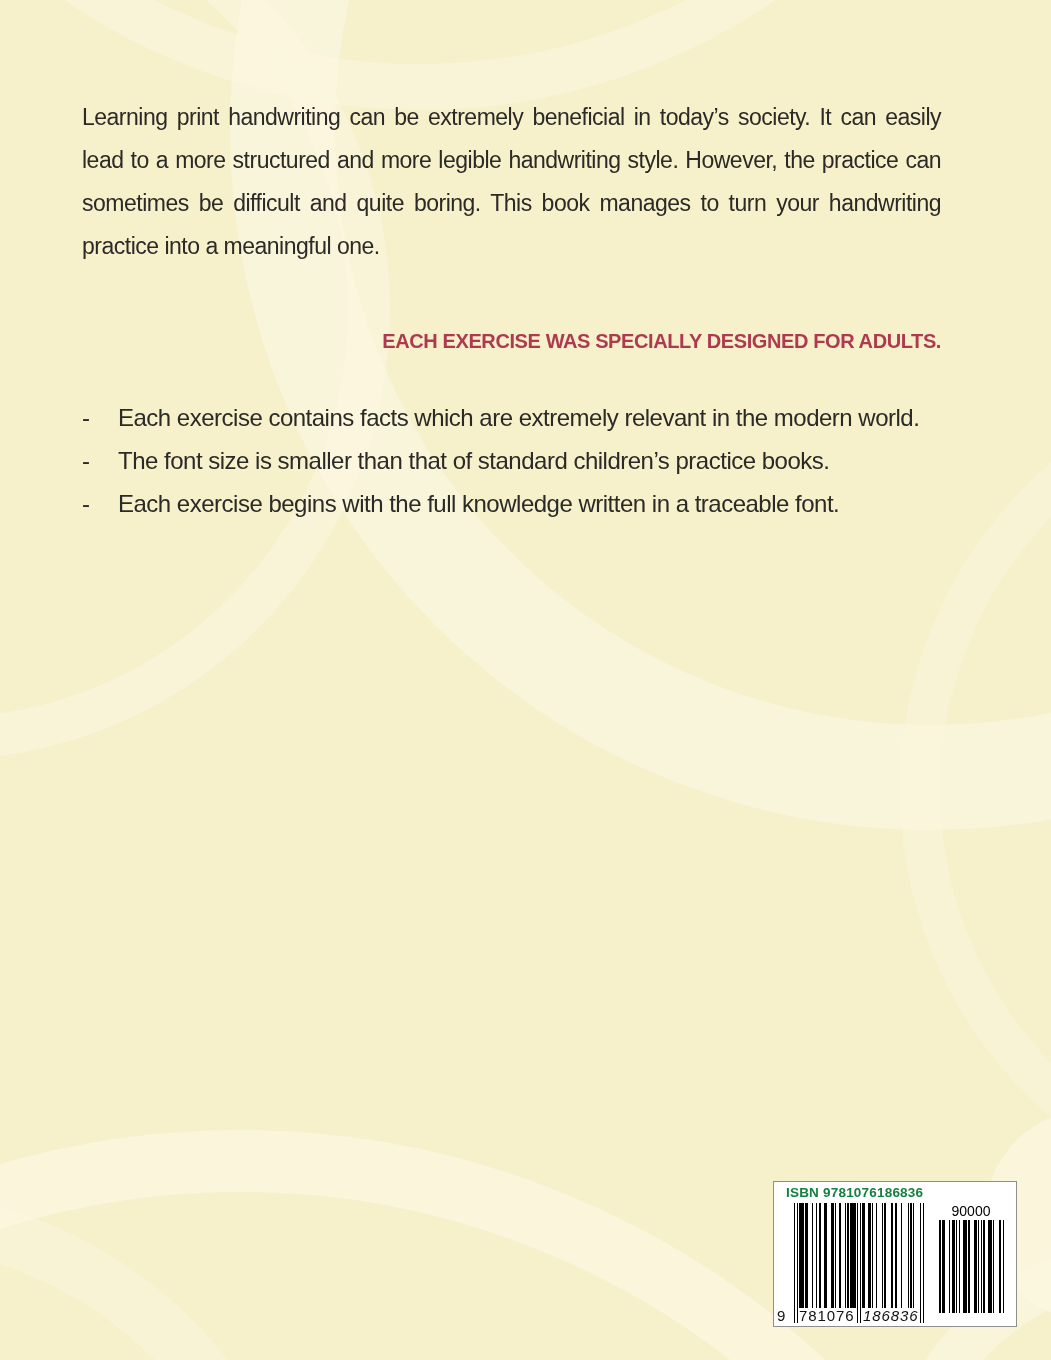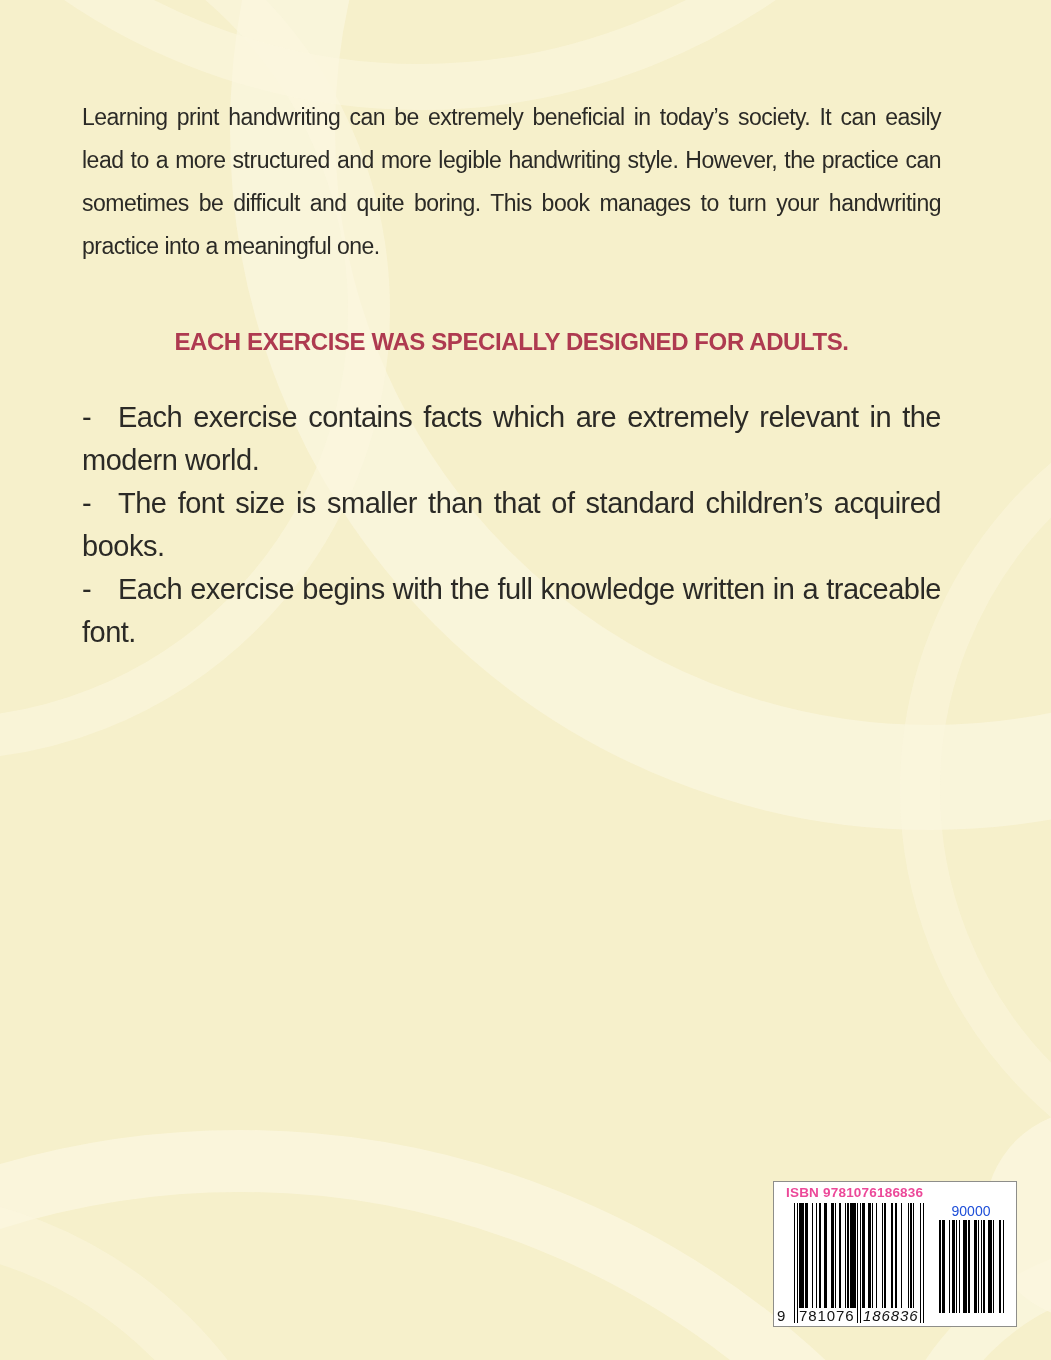--- a/index.html
+++ b/index.html
@@ -30,72 +30,72 @@
     position:absolute; left:82px; top:0; width:859px;
     padding-top:80px; color:#2b2a26;margin-top:16px;
   }
   .para {
     margin:0; text-align:justify;
     font-size:23px; line-height:43px; letter-spacing:-0.5px;
   }
   #para2 { margin-top:43px; }
   #para3 { margin-top:43px; }
   .heading {
-    margin:52px 0 0; text-align:center;
-    font-size:24px; line-height:43px; font-weight:bold;
+    margin:52px 0 0; text-align:right;
+    font-size:20px; line-height:43px; font-weight:bold;
     letter-spacing:-0.4px; color:#ae3a50;
   }
   .bullets { margin-top:33px; }
   .bullet {
     text-align:justify;
-    font-size:29px; line-height:43px; letter-spacing:-0.5px;
+    font-size:24px; line-height:43px; letter-spacing:-0.5px;
   }
   .dash { display:inline-block; width:36px; }
 
   
   .barcode-box {
     position:absolute; left:773px; top:1181px; width:244px; height:146px;
     background:#ffffff; border:1px solid #8e8e8a; box-sizing:border-box;
   }
   .isbn-line {
     position:absolute; left:12px; top:3px;
-    font-size:13.5px; font-weight:bold; letter-spacing:0.2px; color:#ec4899;
+    font-size:13.5px; font-weight:bold; letter-spacing:0.2px; color:#15803d;
   }
   .main-svg  { position:absolute; left:20px;  top:21px; width:130px; height:120px; }
   .addon-svg { position:absolute; left:164px; top:38px; width:66px;  height:93px; }
   svg rect { fill:#000; shape-rendering:crispEdges; }
   .digits { position:absolute; left:0; top:126px; width:152px; height:16px;
             font-size:15px; line-height:15px; color:#111; }
   .digits span { position:absolute; background:#fff; padding:0 1px; letter-spacing:0.9px; }
   .d-lead { left:2px; }
   .d-g1   { left:24px; }
   .d-g2   { left:88px;font-style:italic; }
   .addon-label {
     position:absolute; left:164px; top:22px; width:66px;
-    text-align:center; font-size:14px; line-height:15px; color:#1d4ed8;
+    text-align:center; font-size:14px; line-height:15px; color:#000000;
   }
 </style>
 </head>
 <body>
 
 <div class="ring" id="ring-top"></div>
 <div class="ring" id="ring-left"></div>
 <div class="ring" id="ring-topmid"></div>
 <div class="ring" id="ring-botleft"></div>
 <div class="ring" id="ring-botcorner"></div>
 <div class="ring" id="ring-right"></div>
 <div class="ring" id="ring-botright"></div>
 <div id="blob-right"></div>
 
 <main class="content">
   <p class="para" id="para1">Learning print handwriting can be extremely beneficial in today’s society. It can easily lead to a more structured and more legible handwriting style. However, the practice can sometimes be difficult and quite boring. This book manages to turn your handwriting practice into a meaningful one.</p>
   <h2 class="heading">EACH EXERCISE WAS SPECIALLY DESIGNED FOR ADULTS.</h2>
   <div class="bullets">
     <div class="bullet"><span class="dash">-</span><span>Each exercise contains facts which are extremely relevant in the modern world.</span></div>
-    <div class="bullet"><span class="dash">-</span><span>The font size is smaller than that of standard children’s acquired books.</span></div>
+    <div class="bullet"><span class="dash">-</span><span>The font size is smaller than that of standard children’s practice books.</span></div>
     <div class="bullet"><span class="dash">-</span><span>Each exercise begins with the full knowledge written in a traceable font.</span></div>
   </div>
 </main>
 
 <div class="barcode-box">
   <div class="isbn-line">ISBN 9781076186836</div>
   <svg class="main-svg" preserveAspectRatio="none" xmlns="http://www.w3.org/2000/svg" viewBox="0 0 95 100">
       <rect x="0" y="0" width="1" height="100"></rect>
       <rect x="2" y="0" width="1" height="100"></rect>
       <rect x="4" y="0" width="1" height="87.5"></rect>

